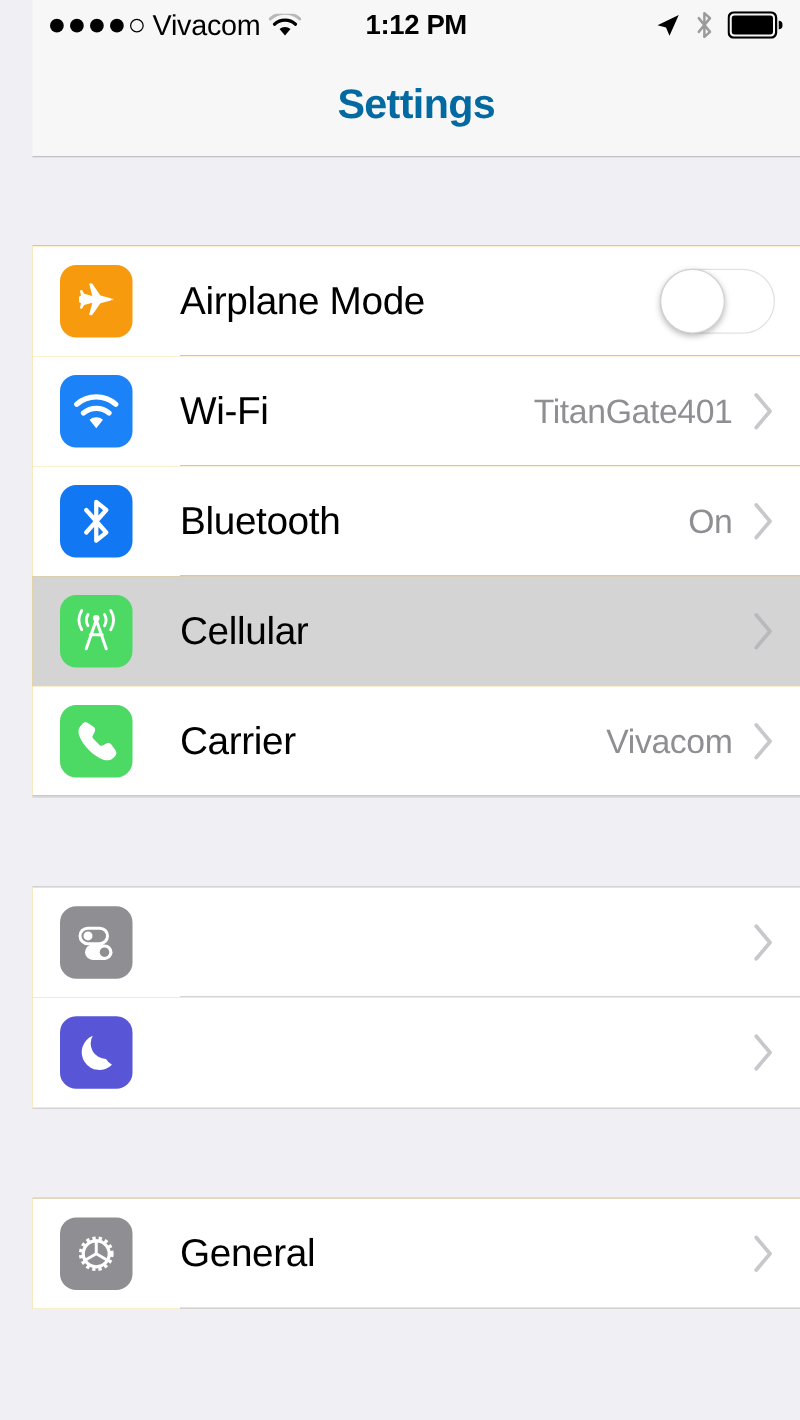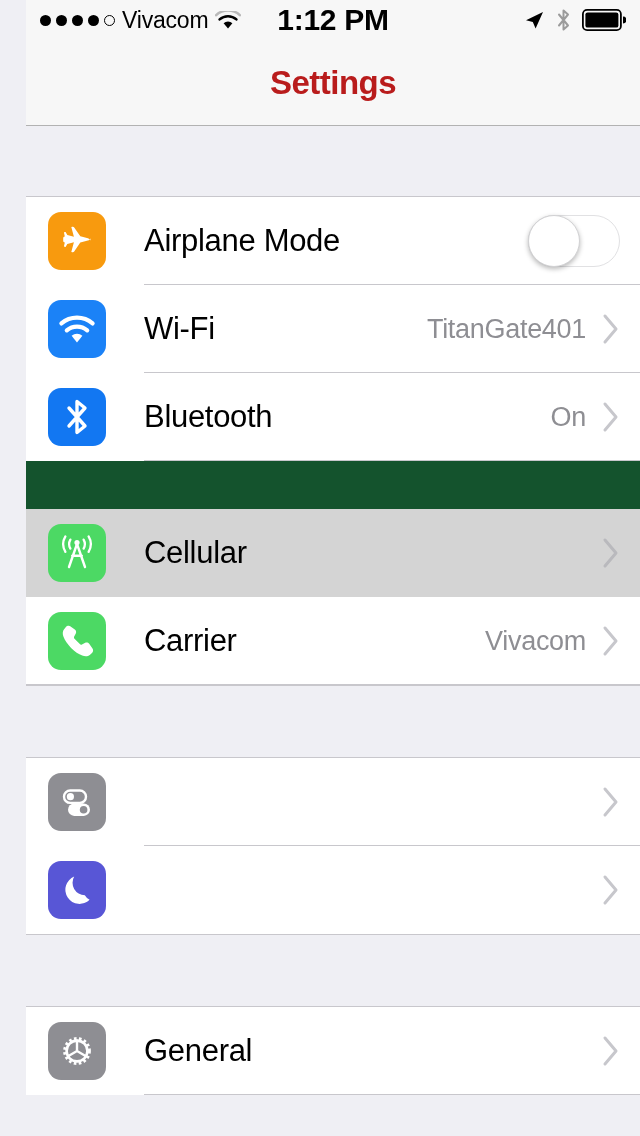--- a/index.html
+++ b/index.html
@@ -17,44 +17,44 @@
     position:relative; height:40px; background:#f7f7f7;
     display:flex; align-items:center; padding:0 14px;
   }
   .sb-left{ display:flex; align-items:center; gap:7px; }
   .dots{ display:flex; align-items:center; gap:5px; }
   .dot{ width:11px; height:11px; border-radius:50%; background:#000; }
   .dot.hollow{ background:transparent; border:1.6px solid #000; }
   .carrier-name{ font-size:23px; color:#000; letter-spacing:-0.2px; }
   .sb-time{
     position:absolute; left:0; right:0; text-align:center;
-    font-size:30px; font-weight:bold; color:#000; letter-spacing:-0.3px;
+    font-size:22px; font-weight:bold; color:#000; letter-spacing:-0.3px;
     pointer-events:none;
   }
   .sb-right{ margin-left:auto; display:flex; align-items:center; gap:11px; z-index:2;}
 
   
   .navbar{
     height:86px; background:#f7f7f7;
     border-bottom:1px solid #b2b2b2;
     display:flex; align-items:center; justify-content:center;
   }
-  .nav-title{ font-size:33px; font-weight:bold; color:#b91c1c; letter-spacing:-0.5px; }
+  .nav-title{ font-size:33px; font-weight:bold; color:#0369a1; letter-spacing:-0.5px; }
 
   
   .gap{ background:#efeff4; border-bottom:1px solid #c8c7cc; }
   .gap.first{ height:71px; }
   .gap.mid{ height:73px; border-top:1px solid #c8c7cc; }
 
-  .group{ background:#14532d; }
+  .group{ background:#eab308; }
   .row{
     position:relative; display:flex; align-items:center;
     height:88px; background:#ffffff; padding-left:22px; padding-right:20px;
   }
-  .row.pressed{ background:#d4d4d4;margin-top:48px; }
+  .row.pressed{ background:#d4d4d4; }
   .row .sep{
     position:absolute; left:118px; right:0; bottom:0; height:1px; background:#c8c7cc;
   }
   .row.last .sep{ left:0; }
 
   .icon-sq{
     width:58px; height:58px; border-radius:13px; flex:none;
     display:flex; align-items:center; justify-content:center;
     position:relative; overflow:hidden;
   }

